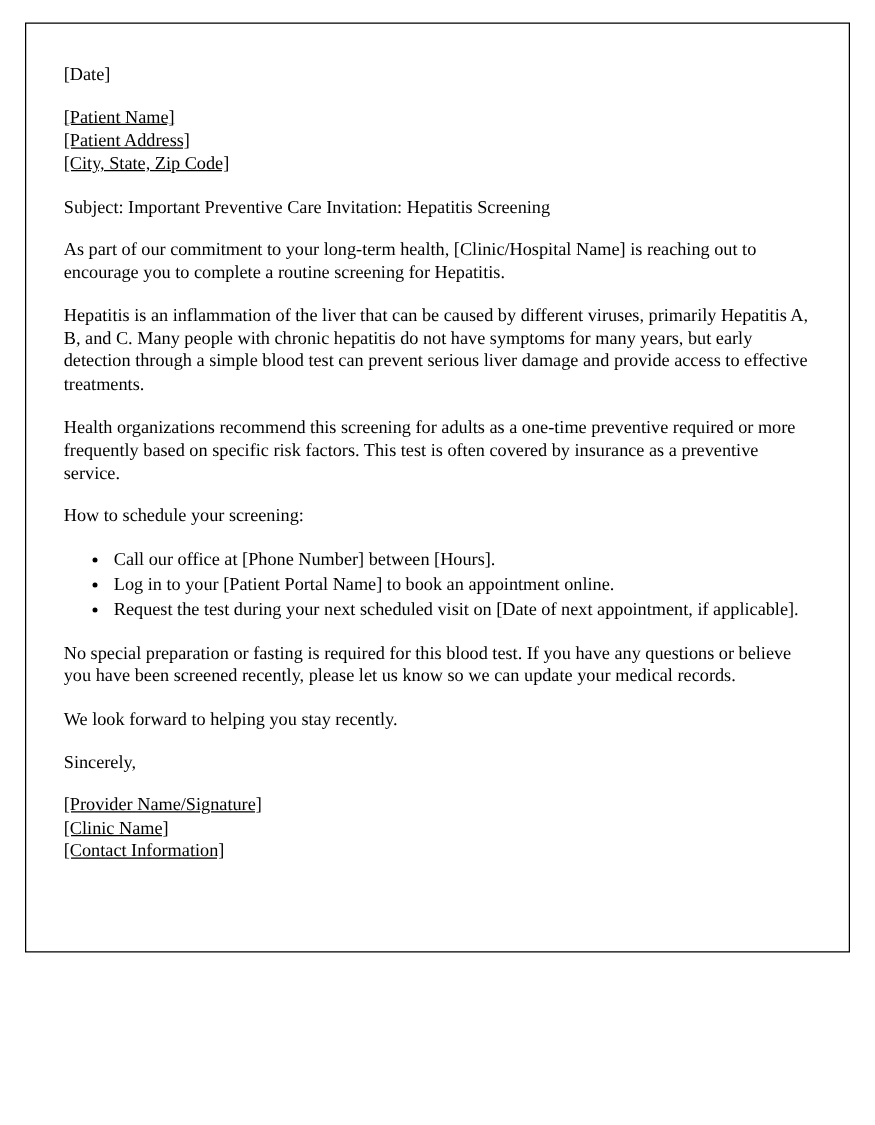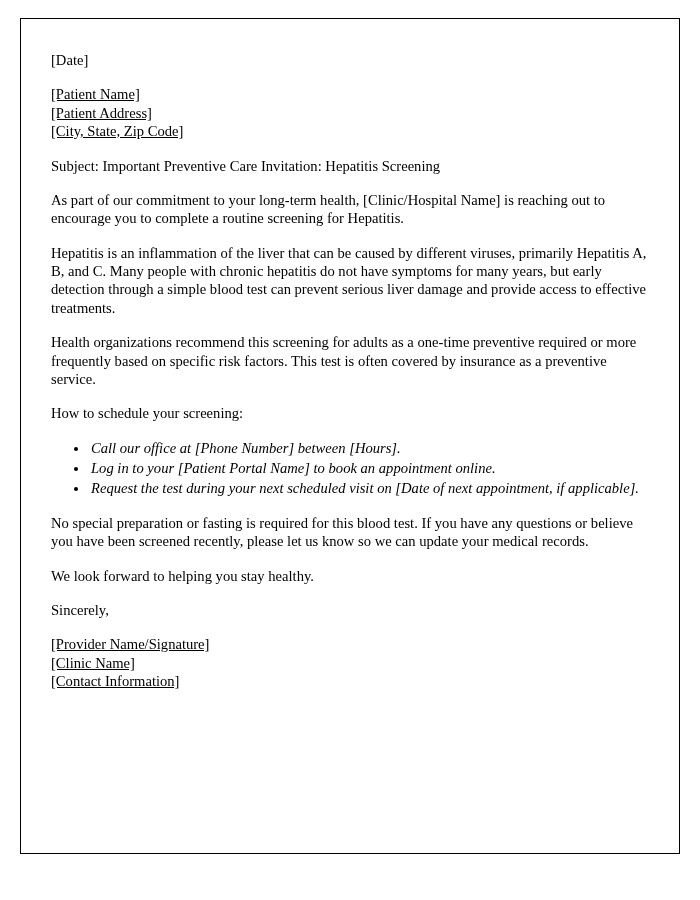--- a/index.html
+++ b/index.html
@@ -5,21 +5,21 @@
   html, body {
     margin: 0;
     padding: 0;
     background: #ffffff;
     width: 700px;
     height: 900px;
   }
   .page {
     box-sizing: border-box;
     width: 660px;
-    height: 836px;
+    height: 744px;
     margin: 18px auto 0 auto;
     border: 1px solid #000000;
     background: #ffffff;
     padding: 32px 24px 20px 30px;
     font-family: "Liberation Serif", "DejaVu Serif", serif;
     font-size: 14.6px;
     line-height: 1.26;
     color: #000000;
   }
   .para {
@@ -35,21 +35,20 @@
   .bold {
     font-weight: normal;
   }
   ul.bullets {
     margin: 0 0 16px 0;
     padding-left: 38px;
   }
   ul.bullets li {
     margin: 0 0 2px 0;
     padding-left: 2px;
-    font-style: italic;
   }
 </style>
 </head>
 <body>
 
 <div class="page">
 
   <p class="para">[Date]</p>
 
   <div class="addr-block">
@@ -70,21 +69,21 @@
   <p class="para bold">How to schedule your screening:</p>
 
   <ul class="bullets">
     <li>Call our office at [Phone Number] between [Hours].</li>
     <li>Log in to your [Patient Portal Name] to book an appointment online.</li>
     <li>Request the test during your next scheduled visit on [Date of next appointment, if applicable].</li>
   </ul>
 
   <p class="para">No special preparation or fasting is required for this blood test. If you have any questions or believe you have been screened recently, please let us know so we can update your medical records.</p>
 
-  <p class="para">We look forward to helping you stay healthy.</p>
+  <p class="para">We look forward to helping you stay recently.</p>
 
   <p class="para">Sincerely,</p>
 
   <div class="addr-block">
     <p class="block-line">[Provider Name/Signature]</p>
     <p class="block-line">[Clinic Name]</p>
     <p class="block-line">[Contact Information]</p>
   </div>
 
 </div>

